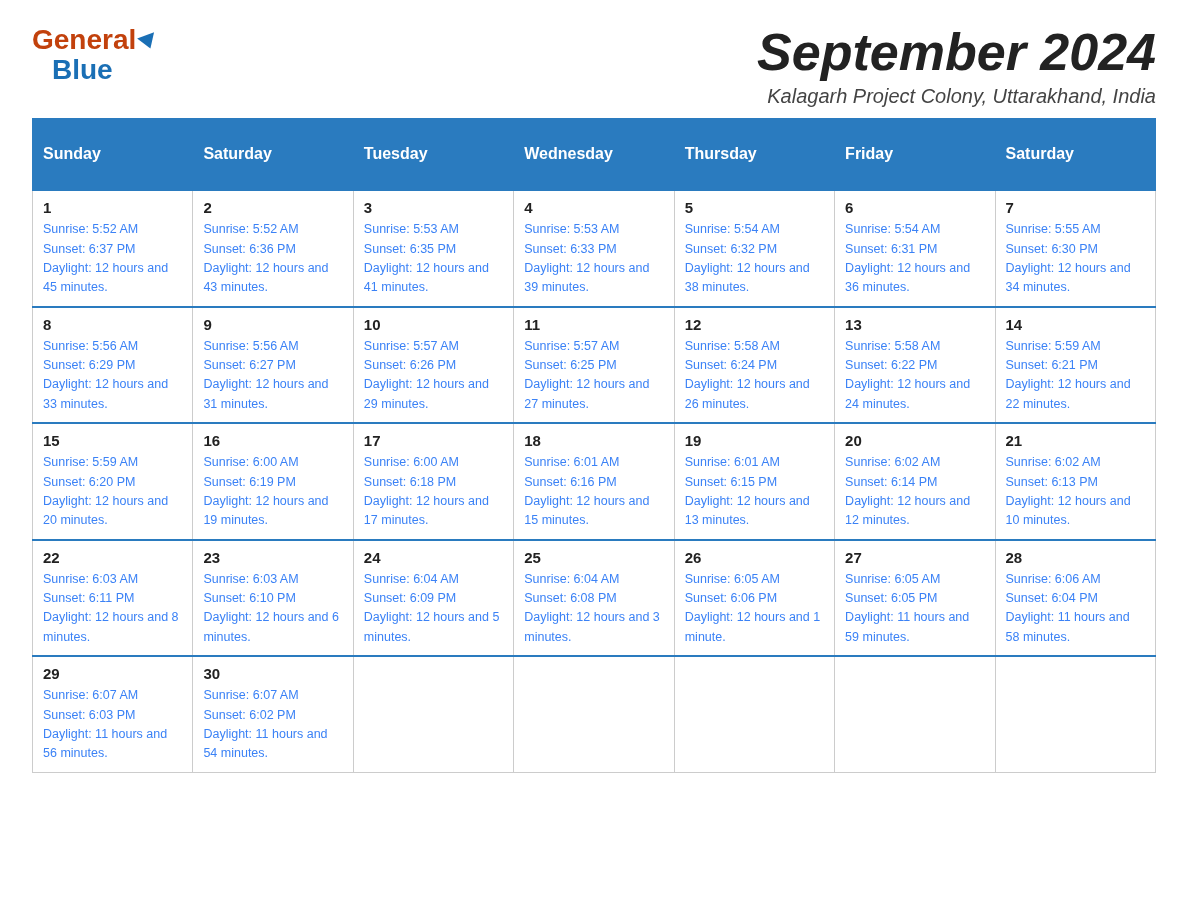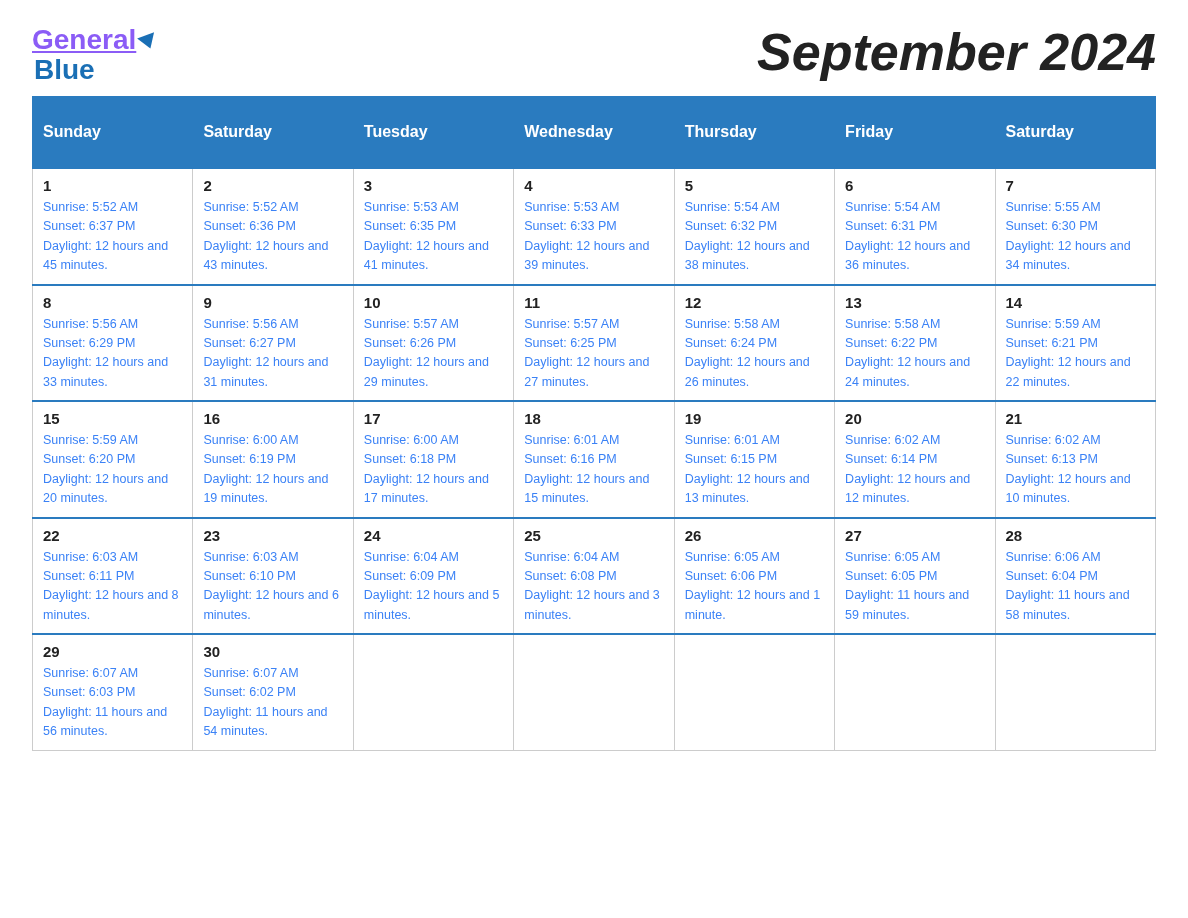--- a/index.html
+++ b/index.html
@@ -79,56 +79,57 @@
     
     .logo-wrap {
       display: flex;
       flex-direction: column;
     }
     .logo-line1 {
       display: flex;
       align-items: center;
       font-size: 28px;
       font-weight: bold;
-      color: #8b5cf6;
-      text-decoration: underline;
+      color: #c2410c;
     }
     .logo-arrow {
       display: inline-block;
       margin-left: 3px;
       width: 0;
       height: 0;
       border-style: solid;
       border-width: 14px 9px 0 9px;
       border-color: #1a6fb5 transparent transparent transparent;
       transform: rotate(-20deg);
       position: relative;
       top: 2px;
     }
     .logo-line2 {
       font-size: 28px;
       font-weight: bold;
       color: #1a6fb5;
       margin-top: -2px;
       padding-left: 2px;
+      margin-left: 18px;
     }
   </style>
 </head>
 <body>
 
 <div class="header-row">
   <div class="logo-wrap">
     <div class="logo-line1">
       <span>General</span>
         <span class="logo-arrow"></span>
     </div>
     <div class="logo-line2">Blue</div>
   </div>
   <div class="title-block">
     <div class="month-title">September 2024</div>
+    <div class="location-title">Kalagarh Project Colony, Uttarakhand, India</div>
   </div>
 </div>
 
 <table class="calendar">
   <thead>
     <tr>
     <th>Sunday</th>
         <th>Saturday</th>
         <th>Tuesday</th>
         <th>Wednesday</th>

